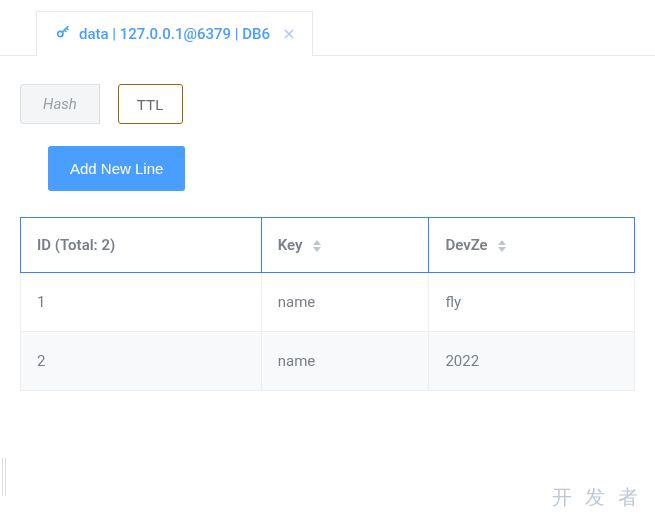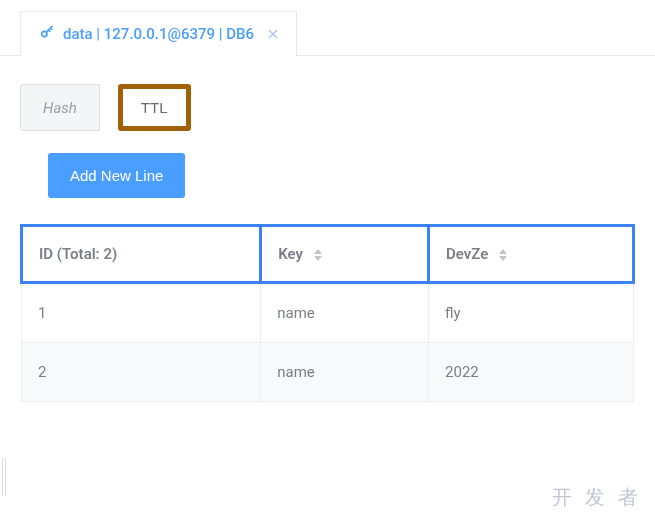--- a/index.html
+++ b/index.html
@@ -1,34 +1,34 @@
 <!DOCTYPE html>
 <html><head>
   <meta charset="utf-8">
   <style>
     * { box-sizing: border-box; margin: 0; padding: 0; }
     body { font-family: -apple-system, BlinkMacSystemFont, "Segoe UI", Roboto, sans-serif; background: #fff; width: 655px; height: 516px; overflow: hidden; position: relative; }
     
-    .tab-bar { display: flex; align-items: flex-end; border-bottom: 1px solid #e8e8e8; padding-left: 20px; padding-top: 10px; }
+    .tab-bar { display: flex; align-items: flex-end; border-bottom: 1px solid #e8e8e8; padding-left: 36px; padding-top: 10px; }
     .tab { display: flex; align-items: center; gap: 8px; padding: 12px 18px; border: 1px solid #e8e8e8; border-bottom: none; background: #fff; color: #4a9eff; font-size: 15px; font-weight: 500; position: relative; top: 1px; }
     .tab .key-icon { color: #4a9eff; }
     .tab-close { color: #aac8f0; margin-left: 6px; font-size: 14px; cursor: pointer; }
     
     .controls-row { display: flex; gap: 0; padding: 28px 20px 0 20px; align-items: stretch; }
     .type-badge { background: #f4f5f7; color: #9aa0a6; border: 1px solid #e0e0e0; padding: 10px 22px; font-size: 15px; border-radius: 3px 0 0 3px; display: flex; align-items: center; font-style: italic; }
     .key-select { flex: 1; border: 1px solid #e0e0e0; border-left: none; border-radius: 0 3px 3px 0; display: flex; align-items: center; justify-content: space-between; padding: 10px 14px; cursor: pointer; }
     .key-select span { color: #555; font-size: 15px; }
-    .ttl-btn { margin-left: 18px; border: 5px solid #a16207; padding: 10px 18px; border-radius: 3px; color: #6a6a6a; font-size: 15px; background: #fff; cursor: pointer; }
+    .ttl-btn { margin-left: 18px; border: 1px solid #a16207; padding: 10px 18px; border-radius: 3px; color: #6a6a6a; font-size: 15px; background: #fff; cursor: pointer; }
     
     .action-row { padding: 22px 20px 0 20px; margin-left: 28px; }
     .add-btn { background: #4a9eff; color: #fff; border: none; padding: 14px 22px; font-size: 15px; font-weight: 500; border-radius: 3px; cursor: pointer; }
     
     .table-wrap { padding: 26px 20px 0 20px; }
     table { width: 100%; border-collapse: collapse; }
-    th { text-align: left; background: #fff; border: 3px solid #3b82f6; padding: 18px 16px; color: #7a7f87; font-size: 15px; font-weight: 600; }
+    th { text-align: left; background: #fff; border: 1px solid #3b82f6; padding: 18px 16px; color: #7a7f87; font-size: 15px; font-weight: 600; }
     th .sort { display: inline-flex; flex-direction: column; margin-left: 6px; vertical-align: middle; line-height: 5px; }
     .sort svg { display: block; }
     td { border: 1px solid #eceef1; padding: 20px 16px; color: #7a7f87; font-size: 15px; background: #fff; }
     tr:nth-child(even) td { background: #f8f9fb; }
     
     .watermark { position: absolute; right: 13px; bottom: 8px; color: #bfc6d4; font-size: 20px; text-align: left; line-height: 1.1; letter-spacing: 4px; pointer-events: none; }
     .watermark .line2 { font-size: 24px; letter-spacing: 2px; font-weight: 500; }
     
     .left-bar { position: absolute; left: 2px; bottom: 20px; width: 1px; height: 38px; border-left: 1px solid #d9d9d9; border-right: 1px solid #d9d9d9; padding-left: 2px; }
   </style>

